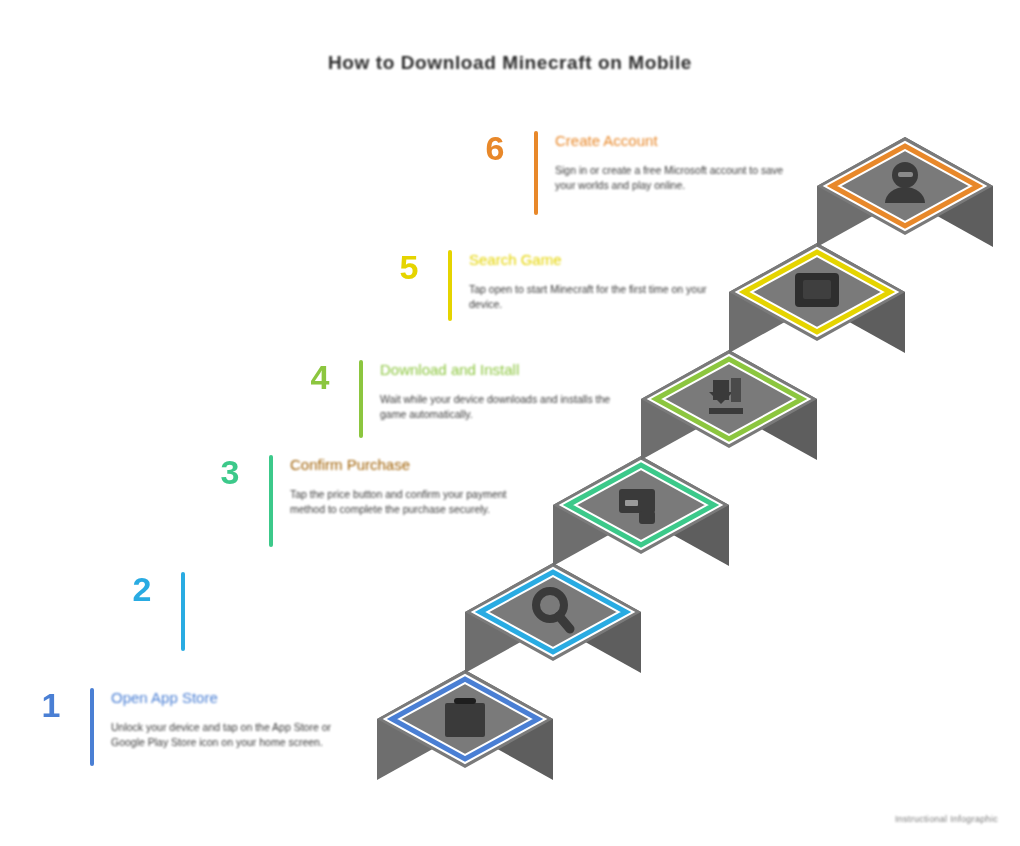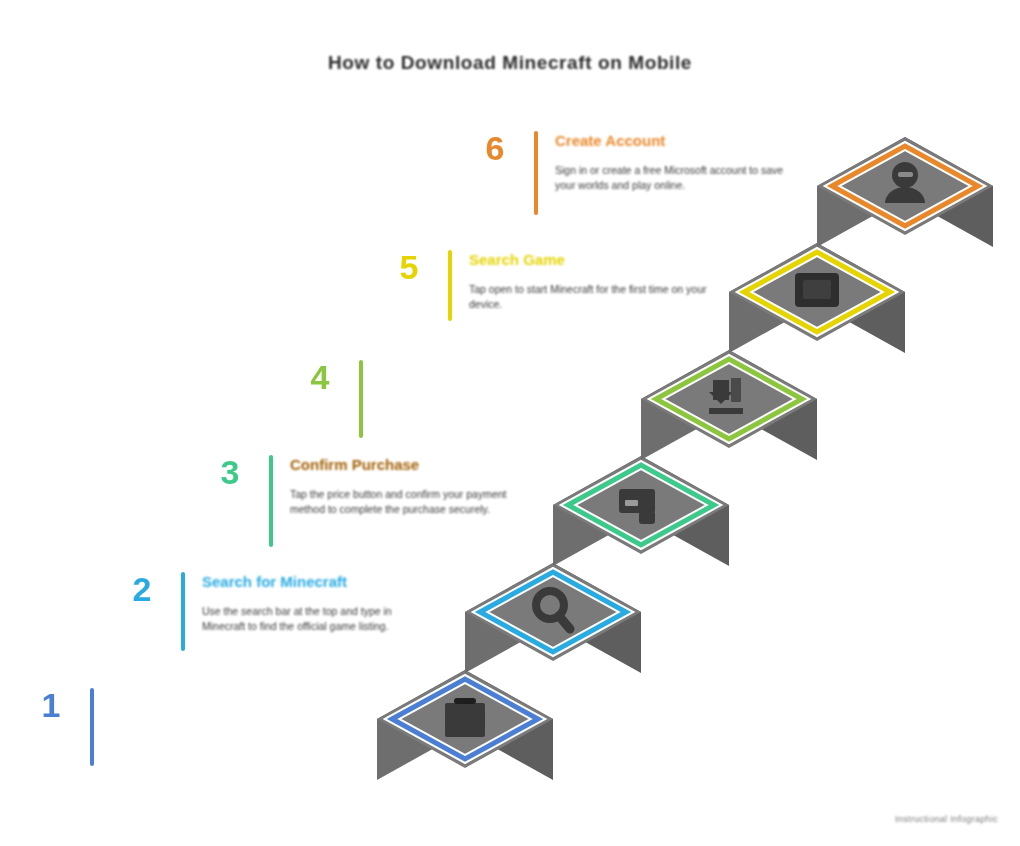--- a/index.html
+++ b/index.html
@@ -51,21 +51,21 @@
   .step-bar {
     width: 4px;
     flex: 0 0 auto;
     margin-left: 22px;
     margin-right: 17px;
     border-radius: 2px;
   }
   .step-body { flex: 1 1 auto; padding-top: 2px; }
   .step-head {
     font-size: 15px;
-    font-weight: bold;
+    font-weight: normal;
     line-height: 1.1;
     margin-bottom: 13px;
     filter: blur(0.85px);
     white-space: nowrap;
   }
   .step-desc {
     font-size: 10.5px;
     line-height: 1.45;
     color: #3a3a3a;
     filter: blur(1.15px);
@@ -215,40 +215,44 @@
     <div class="step-bar" style="background:#E5D400"></div>
     <div class="step-body">
       <div class="step-head" style="color:#E5D400">Search Game</div>
       <div class="step-desc">Tap open to start Minecraft for the first time on your device.</div>
     </div>
   </div>
 
   <div class="step" id="step4">
     <div class="step-num" style="color:#8CC63F">4</div>
     <div class="step-bar" style="background:#8CC63F"></div>
+    <div class="step-body">
+      <div class="step-head" style="color:#8CC63F">Download and Install</div>
+      <div class="step-desc">Wait while your device downloads and installs the game automatically.</div>
+    </div>
   </div>
 
   <div class="step" id="step3">
     <div class="step-num" style="color:#3CC98A">3</div>
     <div class="step-bar" style="background:#3CC98A"></div>
     <div class="step-body">
       <div class="step-head" style="color:#a16207">Confirm Purchase</div>
       <div class="step-desc">Tap the price button and confirm your payment method to complete the purchase securely.</div>
     </div>
   </div>
 
   <div class="step" id="step2">
     <div class="step-num" style="color:#29ABE2">2</div>
     <div class="step-bar" style="background:#29ABE2"></div>
-    <div class="step-body">
-      <div class="step-head" style="color:#29ABE2">Search for Minecraft</div>
-      <div class="step-desc">Use the search bar at the top and type in Minecraft to find the official game listing.</div>
-    </div>
   </div>
 
   <div class="step" id="step1">
     <div class="step-num" style="color:#4A7FD4">1</div>
     <div class="step-bar" style="background:#4A7FD4"></div>
+    <div class="step-body">
+      <div class="step-head" style="color:#4A7FD4">Open App Store</div>
+      <div class="step-desc">Unlock your device and tap on the App Store or Google Play Store icon on your home screen.</div>
+    </div>
   </div>
 
   <div id="footer">Instructional Infographic</div>
 
 </div>
 
 </body></html>

